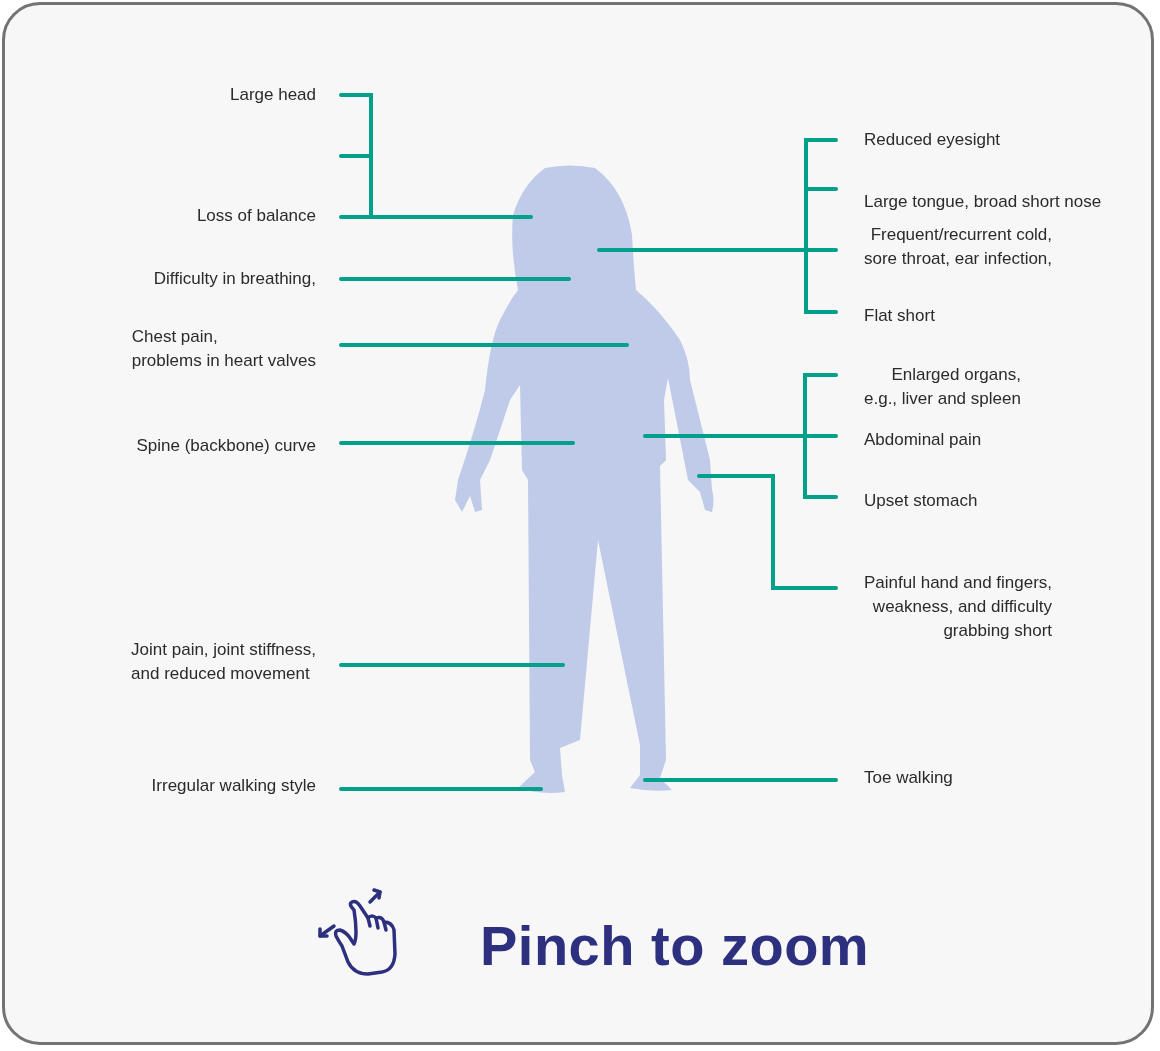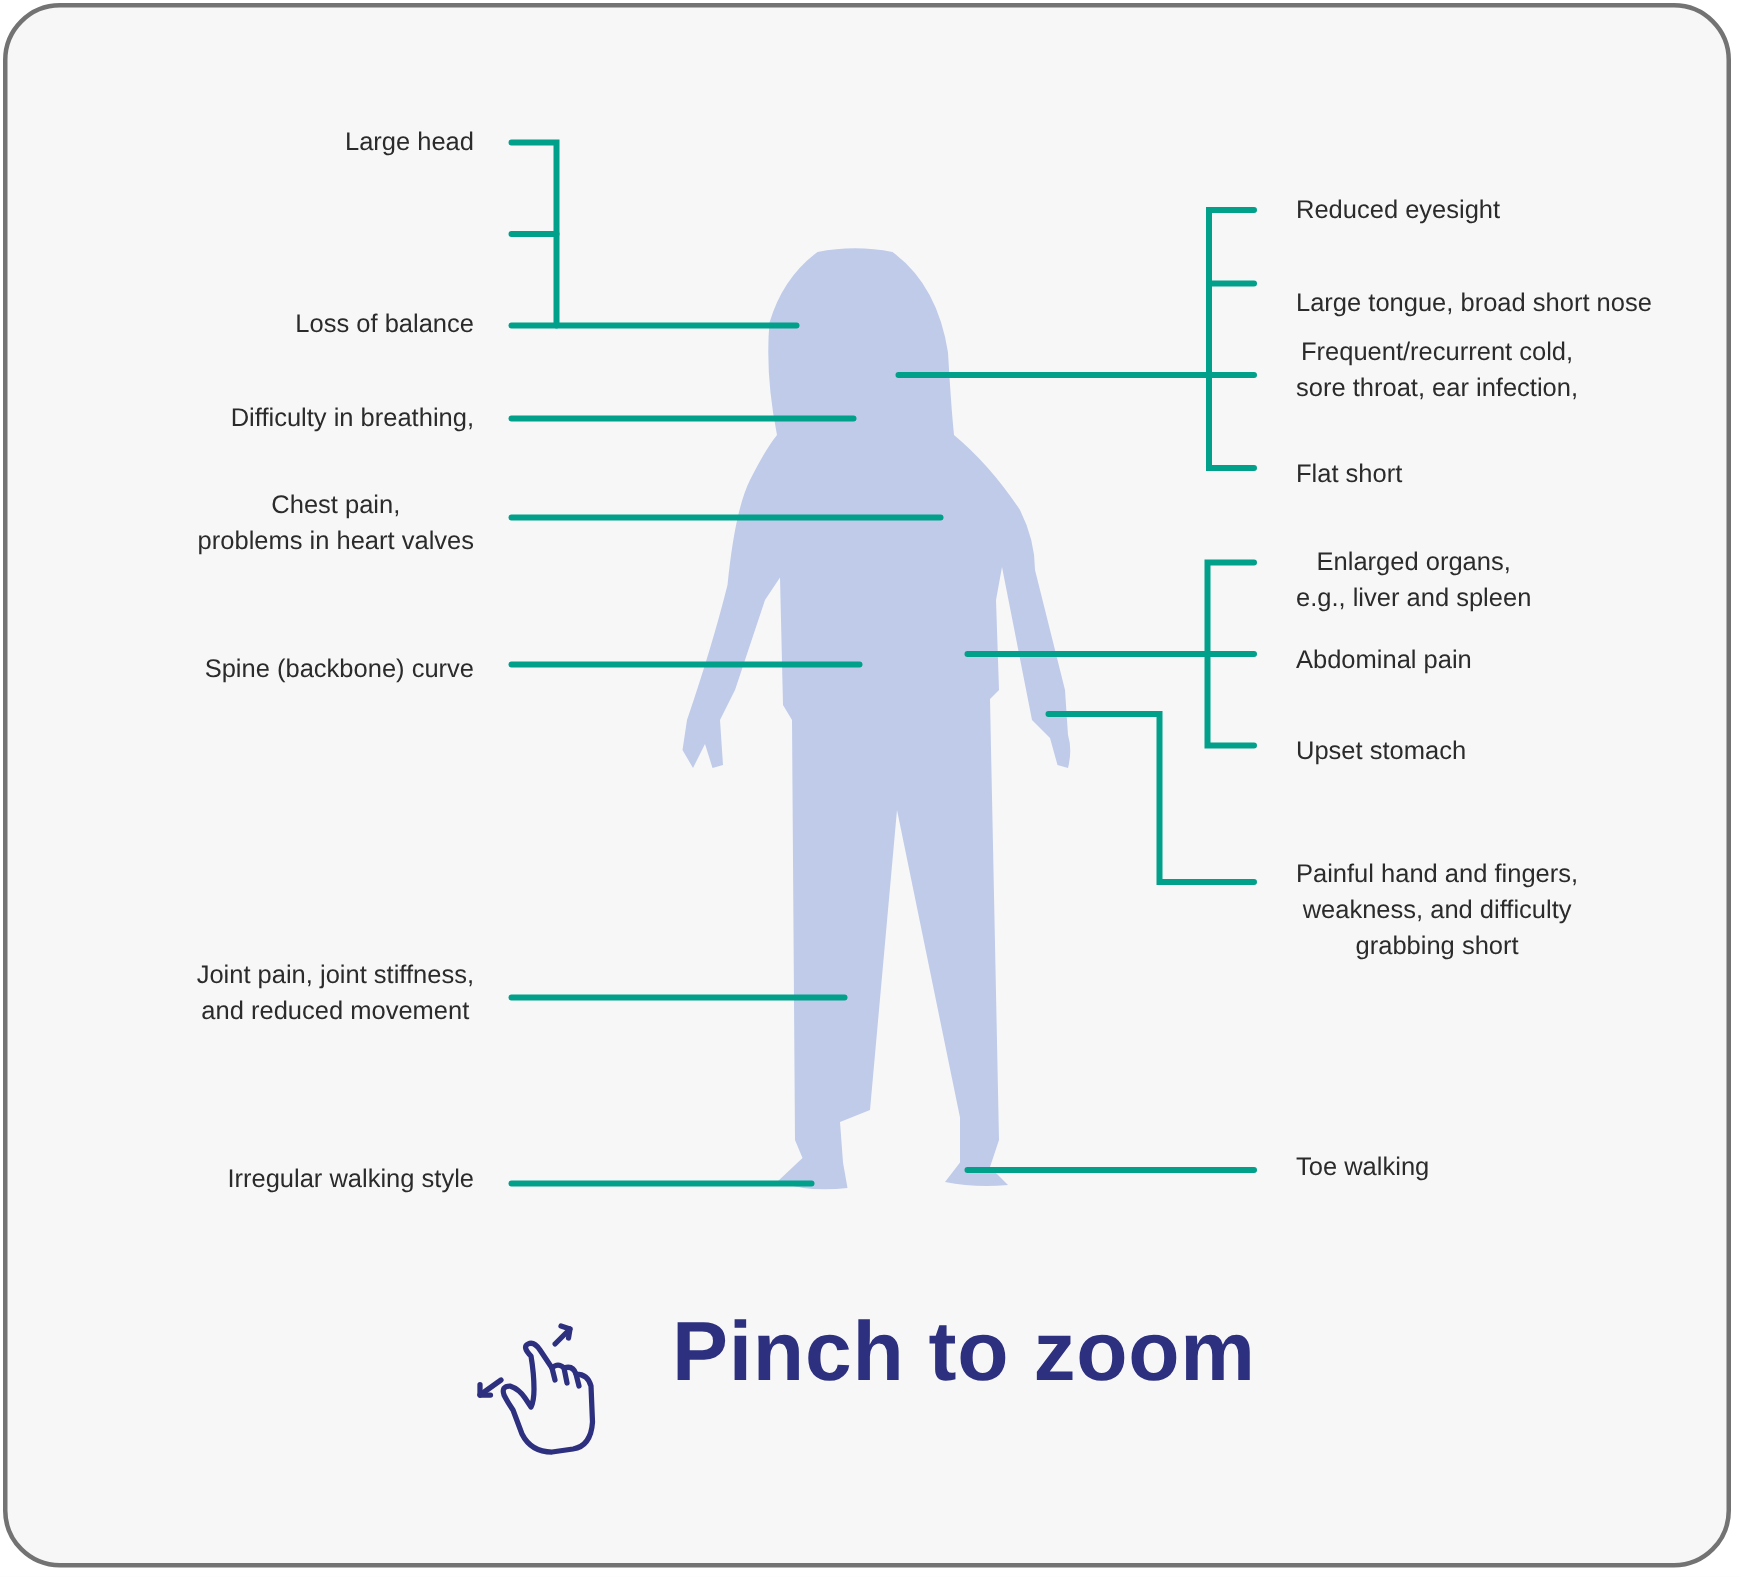--- a/index.html
+++ b/index.html
@@ -2,23 +2,23 @@
 <html><head>
 <meta charset="utf-8">
 <style>
   html, body { margin:0; padding:0; background:#ffffff; }
   body { width:1160px; height:1051px; position:relative; overflow:hidden;
          font-family:"Liberation Sans", "DejaVu Sans", sans-serif; }
   .frame { position:absolute; left:2px; top:2px; width:1152px; height:1043px;
            background:#f7f7f7; border:3px solid #737373; border-radius:38px; box-sizing:border-box; }
   .diagram { position:absolute; left:0; top:0; width:1160px; height:1051px; }
   .label { position:absolute; font-size:17px; line-height:24px; color:#2b2b2b; white-space:nowrap; }
-  .label.left { text-align:center; right:844px; }
-  .label.right { text-align:center; left:864px; }
-  .cta { position:absolute; left:312px; top:868px; height:110px; display:flex; align-items:flex-start; }
+  .label.left { text-align:left; right:844px; }
+  .label.right { text-align:right; left:864px; }
+  .cta { position:absolute; left:312px; top:868px; height:110px; display:flex; align-items:flex-end;gap:32px; }
   .cta-text { font-size:56px; font-weight:bold; color:#2d2f7f; margin-left:36px; letter-spacing:0.5px; }
 </style>
 </head>
 <body>
 
 <div class="frame"></div>
 
 <svg class="diagram" viewBox="0 0 1160 1051" xmlns="http://www.w3.org/2000/svg">
 
   <g fill="#bfcbe9">

